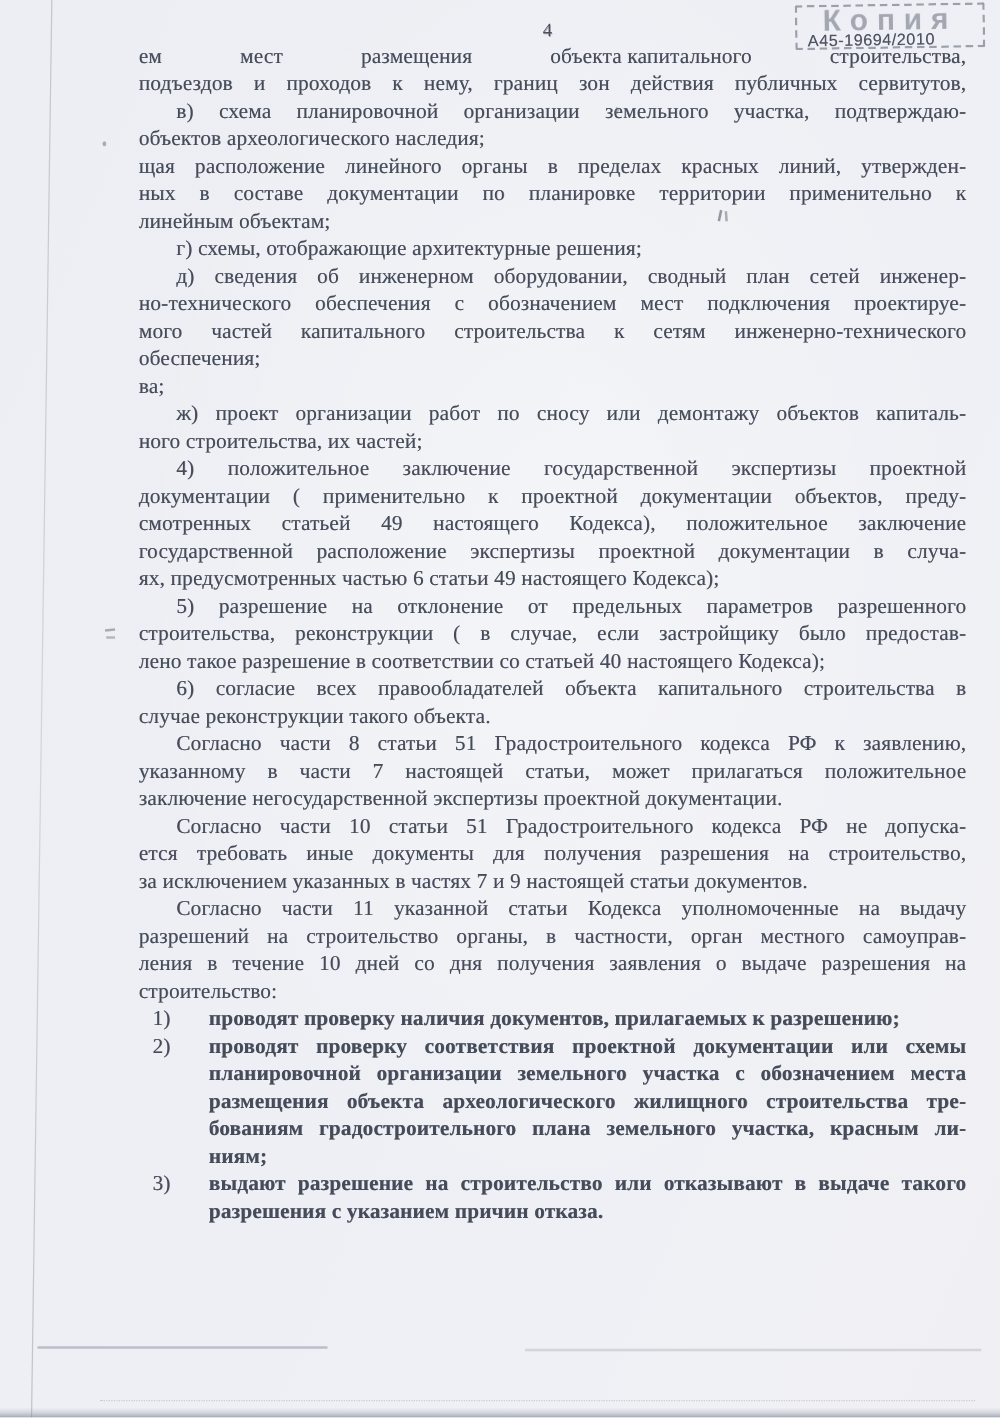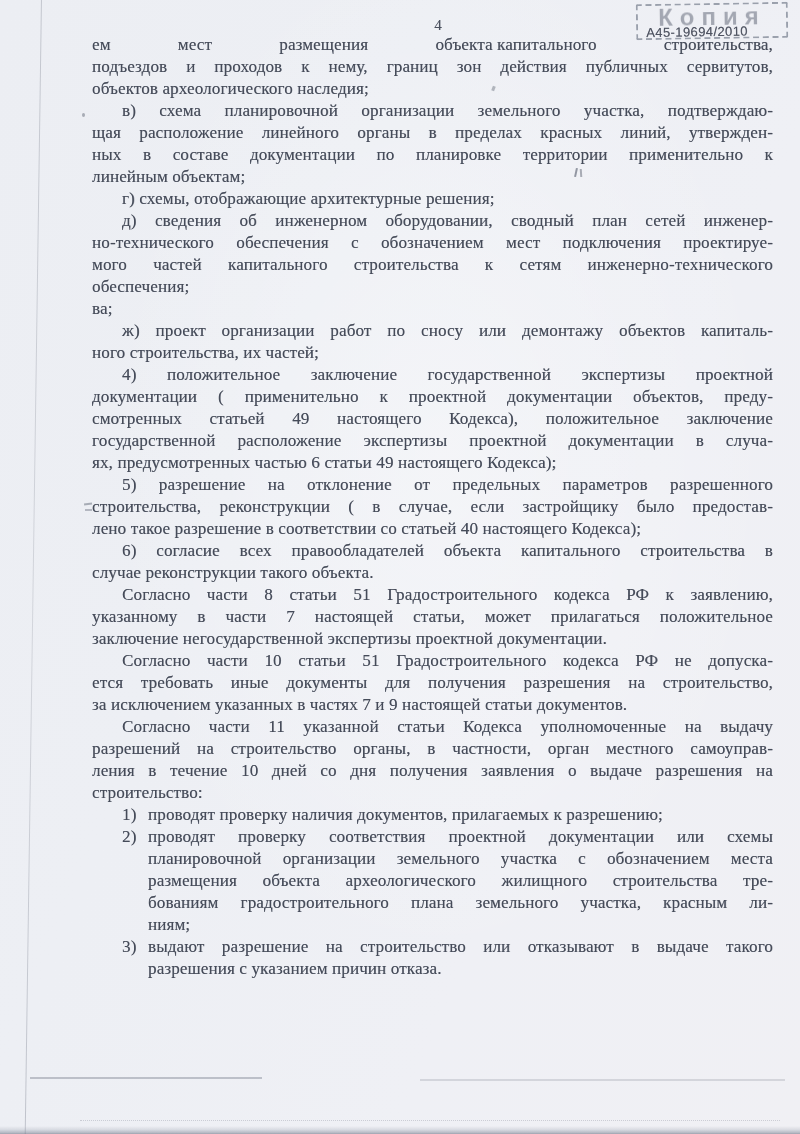--- a/index.html
+++ b/index.html
@@ -10,27 +10,27 @@
       linear-gradient(112deg,#eceef3 0%,#edeff4 35%,#eff0f5 68%,#f0f0f4 100%);
     font-family:"Liberation Serif","DejaVu Serif",serif;
   }
   
   .doc-body{
     position:absolute;left:92px;top:34px;width:681px;
     font-size:17px;line-height:22px;color:#454b59;
     letter-spacing:0.15px;
     text-shadow:0.3px 0.3px 0.45px rgba(69,75,89,0.5);
   }
-  .line{text-align:justify;text-align-last:left;white-space:normal;}
+  .line{text-align:justify;text-align-last:left;white-space:normal;margin-left:19px;}
   .line.just{text-align-last:justify;}
   .line.ind{padding-left:30px;}
   .line.spread{display:flex;justify-content:space-between;}
   .list-item{display:flex;padding-left:30px;}
   .num{flex:0 0 26px;line-height:22px;}
-  .lbody{flex:1;min-width:0;}
+  .lbody{flex:1;min-width:0;font-weight:bold;}
   
   .page-number{
     position:absolute;left:400px;top:17px;width:80px;margin-left:-2px;
     text-align:center;font-size:15px;color:#4a505e;
     font-family:"Liberation Serif","DejaVu Serif",serif;
     text-shadow:0.3px 0.3px 0.4px rgba(74,80,94,0.5);
   }
   
   .stamp{
     position:absolute;left:636px;top:3px;width:152px;height:36px;
@@ -89,22 +89,22 @@
 
   <div class="doc-body">
       <div class="line spread">
         <span>ем</span>
         <span>мест</span>
         <span>размещения</span>
         <span>объекта капитального</span>
         <span>строительства,</span>
       </div>
       <div class="line just">подъездов и проходов к нему, границ зон действия публичных сервитутов,</div>
+      <div class="line just ind">в) схема планировочной организации земельного участка, подтверждаю-</div>
       <div class="line">объектов археологического наследия;</div>
-      <div class="line just ind">в) схема планировочной организации земельного участка, подтверждаю-</div>
       <div class="line just">щая расположение линейного органы в пределах красных линий, утвержден-</div>
       <div class="line just">ных в составе документации по планировке территории применительно к</div>
       <div class="line">линейным объектам;</div>
       <div class="line ind">г) схемы, отображающие архитектурные решения;</div>
       <div class="line just ind">д) сведения об инженерном оборудовании, сводный план сетей инженер-</div>
       <div class="line just">но-технического обеспечения с обозначением мест подключения проектируе-</div>
       <div class="line just">мого частей капитального строительства к сетям инженерно-технического</div>
       <div class="line">обеспечения;</div>
       <div class="line">ва;</div>
       <div class="line just ind">ж) проект организации работ по сносу или демонтажу объектов капиталь-</div>

